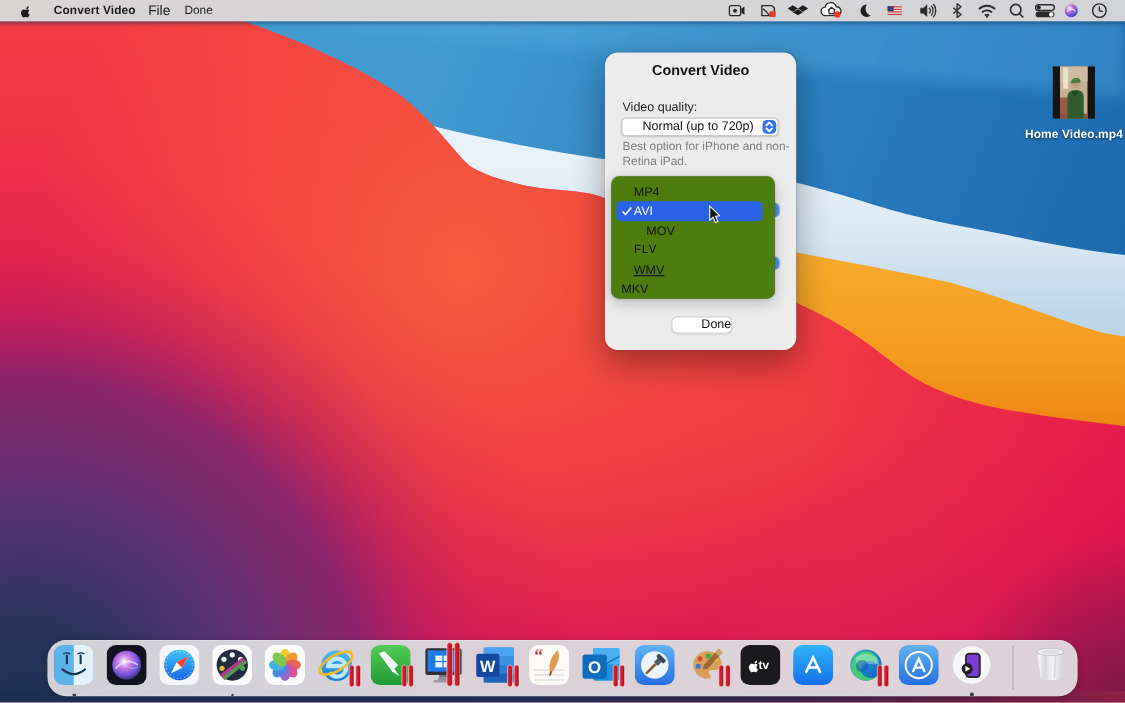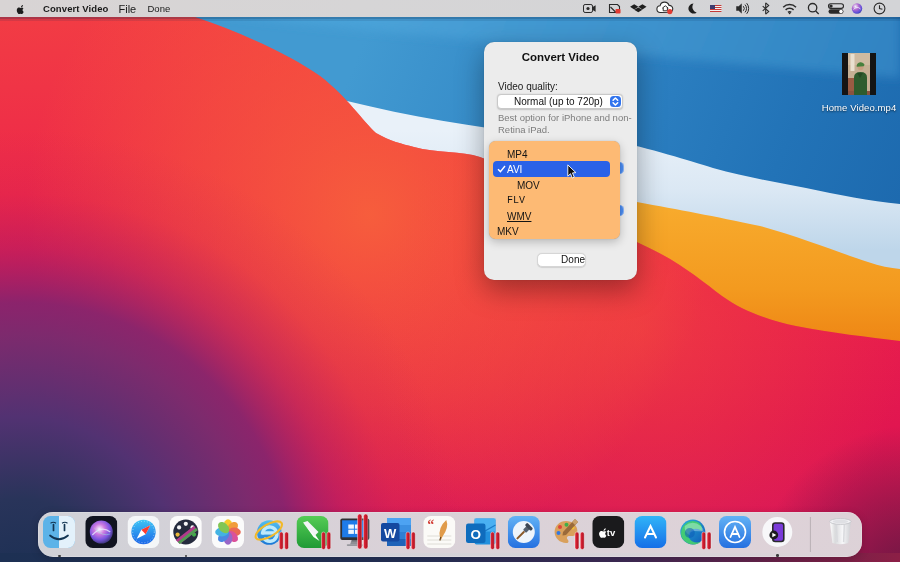--- a/index.html
+++ b/index.html
@@ -197,21 +197,21 @@
     <rect x="6" y="0" width="22" height="42" fill="#c6b094"></rect>
     <rect x="6" y="0" width="22" height="12" fill="#cfbba1"></rect>
     <rect x="8.5" y="1" width="4" height="17" fill="#e9e0cf"></rect>
     <rect x="6" y="25" width="8" height="17" fill="#995b43"></rect>
     <rect x="6" y="38" width="22" height="4" fill="#8a5240"></rect>
     <path d="M12 42 V24.5 q0 -5.5 6.5 -5.5 q6.5 0 6.5 5.5 V42 Z" fill="#2e5c2e"></path>
     <path d="M15 20 l3 5 3 -5 z" fill="#244a24"></path>
     <circle cx="18.5" cy="14.2" r="3" fill="#c79f80"></circle>
     <path d="M14.6 13 a4.2 4.2 0 0 1 8 -1.2 l-0.8 1.4 -7 0.6 z" fill="#47803c"></path>
   </svg>
-  <div class="abs" style="left:0;top:52px;width:78px;text-align:center;font-size:9.5px;font-weight:400;color:#fff;text-shadow:0 1px 2px rgba(0,0,0,0.65);letter-spacing:0.1px;">Home&nbsp;Video.mp4</div>
+  <div class="abs" style="left:0;top:52px;width:78px;text-align:center;font-size:9.5px;font-weight:700;color:#fff;text-shadow:0 1px 2px rgba(0,0,0,0.65);letter-spacing:0.1px;">Home&nbsp;Video.mp4</div>
 </div>
 
 <div class="abs" style="left:484px;top:42px;width:153px;height:238px;background:#ececec;border-radius:10px;box-shadow:0 10px 28px rgba(0,0,0,0.35),0 0 1px rgba(0,0,0,0.25);">
   <div class="abs" style="left:0;top:9px;width:153px;text-align:center;font-size:11.5px;font-weight:600;color:#111;">Convert Video</div>
   <div class="abs" style="left:14px;top:38.5px;font-size:10px;color:#1b1b1b;">Video quality:</div>
   <div class="abs" style="left:13px;top:51.5px;width:123.5px;height:13px;background:#fff;border:0.5px solid #c9c9c9;border-radius:4px;box-shadow:0 0.5px 1.5px rgba(0,0,0,0.18);">
     <span class="abs" style="left:16px;top:1px;font-size:10px;color:#111;">Normal (up to 720p)</span>
     <div class="abs" style="right:1px;top:1px;width:11px;height:11px;background:#3174ee;border-radius:3.5px;overflow:hidden;">
       <svg width="11" height="11" viewBox="0 0 11 11" style="display:block">
         <path d="M3.1 4.3 L5.4 2 L7.7 4.3" fill="none" stroke="#fff" stroke-width="1.5" stroke-linecap="round" stroke-linejoin="round"></path>
@@ -219,21 +219,21 @@
       </svg>
     </div>
   </div>
   <div class="abs" style="left:14px;top:69.5px;font-size:9.5px;line-height:12.3px;color:#7d7d7d;">Best option for iPhone and non-<br>Retina iPad.</div>
   <div class="abs" style="left:53px;top:210.5px;width:47px;height:12px;background:#fff;border:0.5px solid #d6d6d6;border-radius:5px;box-shadow:0 0.5px 1px rgba(0,0,0,0.12);text-align:right;font-size:10px;line-height:12.5px;color:#111;">Done</div>
 </div>
 
 <div class="abs" style="left:616px;top:161.5px;width:8px;height:12px;background:#4a8bf0;border-radius:0 4.5px 4.5px 0;box-shadow:inset -1px 0 0 rgba(255,255,255,0.35);"></div>
 <div class="abs" style="left:616px;top:204.5px;width:8px;height:11.5px;background:#4a8bf0;border-radius:0 4.5px 4.5px 0;box-shadow:inset -1px 0 0 rgba(255,255,255,0.35);"></div>
 
-<div class="abs" style="left:489px;top:140.5px;width:131px;height:98.5px;background:#fdba74;border-radius:6.5px;box-shadow:0 3px 10px rgba(0,0,0,0.22),0 0 1px rgba(0,0,0,0.3);font-size:10px;color:#141414;">
+<div class="abs" style="left:489px;top:140.5px;width:131px;height:98.5px;background:#4d7c0f;border-radius:6.5px;box-shadow:0 3px 10px rgba(0,0,0,0.22),0 0 1px rgba(0,0,0,0.3);font-size:10px;color:#141414;">
   <div class="abs" style="left:18px;top:8px;">MP4</div>
   <div class="abs" style="left:4px;top:20.75px;width:117px;height:15.5px;background:#2a62e8;border-radius:4px;">
     <svg class="abs" style="left:3.5px;top:4px" width="9" height="8" viewBox="0 0 9 8">
         <path d="M1 4.2 L3.4 6.6 L8 1" fill="none" stroke="#fff" stroke-width="1.4"></path>
       </svg>
     <span class="abs" style="left:14px;top:3px;color:#fff;">AVI</span>
   </div>
   <div class="abs" style="left:28px;top:39px;">MOV</div>
   <div class="abs" style="left:18px;top:54.5px;font-family:Liberation Mono, monospace;">FLV</div>
   <div class="abs" style="left:18px;top:70px;text-decoration:underline;">WMV</div>

